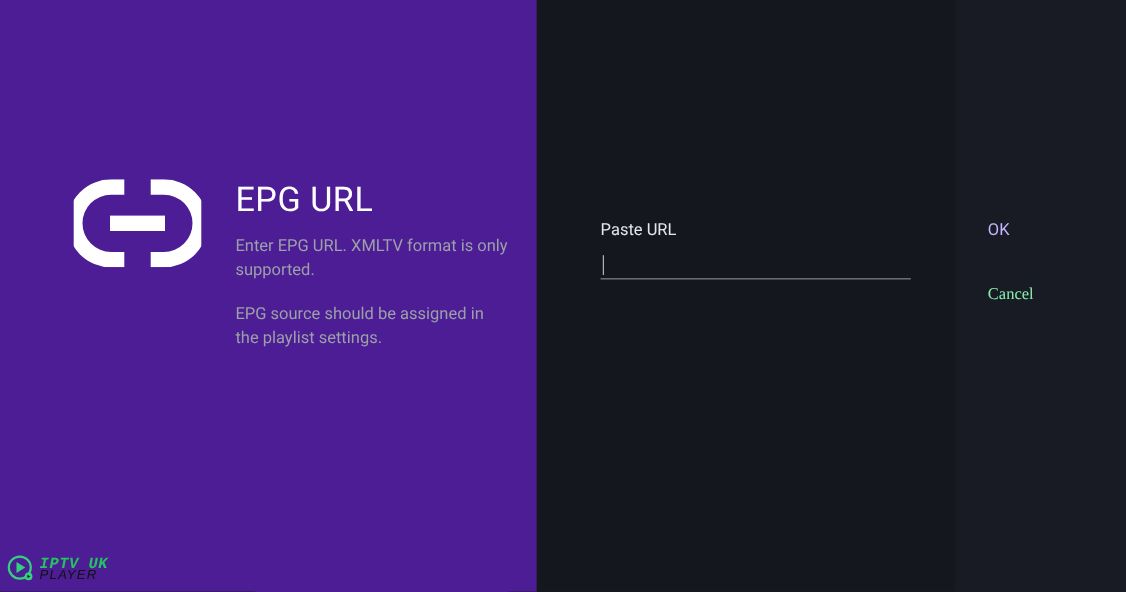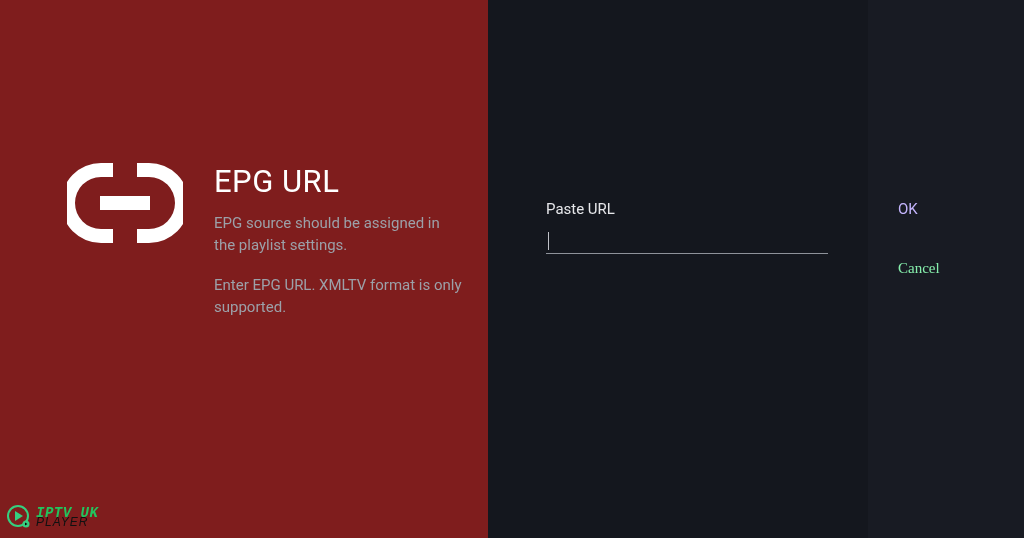--- a/index.html
+++ b/index.html
@@ -8,21 +8,21 @@
     font-family: "Roboto", "Segoe UI", Arial, sans-serif;
     background: #1c2029;
     color: #fff;
     display: flex;
     height: 538px;
     position: relative;
   }
   .left-pane {
     width: 488px;
     padding: 0;
-    background: #7f1d1d;
+    background: #4c1d95;
     position: relative;
   }
   .icon-wrap {
     position: absolute;
     left: 67px;
     top: 163px;
   }
   .link-icon svg { display: block; }
   .left-content {
     position: absolute;
@@ -156,22 +156,22 @@
         <g fill="#ffffff">
           <path d="M34 0 h12 v14 h-12 a26 26 0 0 0 0 52 h12 v14 h-12 a40 40 0 0 1 0 -80 z"></path>
           <path d="M70 0 h12 a40 40 0 0 1 0 80 h-12 v-14 h12 a26 26 0 0 0 0 -52 h-12 z"></path>
           <rect x="33" y="33" width="50" height="14"></rect>
         </g>
       </svg>
     </span>
   </div>
   <div class="left-content">
     <h1 class="title">EPG URL</h1>
+    <p class="desc">Enter EPG URL. XMLTV format is only supported.</p>
     <p class="desc">EPG source should be assigned in the playlist settings.</p>
-    <p class="desc">Enter EPG URL. XMLTV format is only supported.</p>
   </div>
 </div>
 
 <div class="middle-pane">
   <div class="field-label">Paste URL</div>
   <input class="url-input" type="text" value="" style="">
   <div class="cursor"></div>
 </div>
 
 <div class="right-pane">

